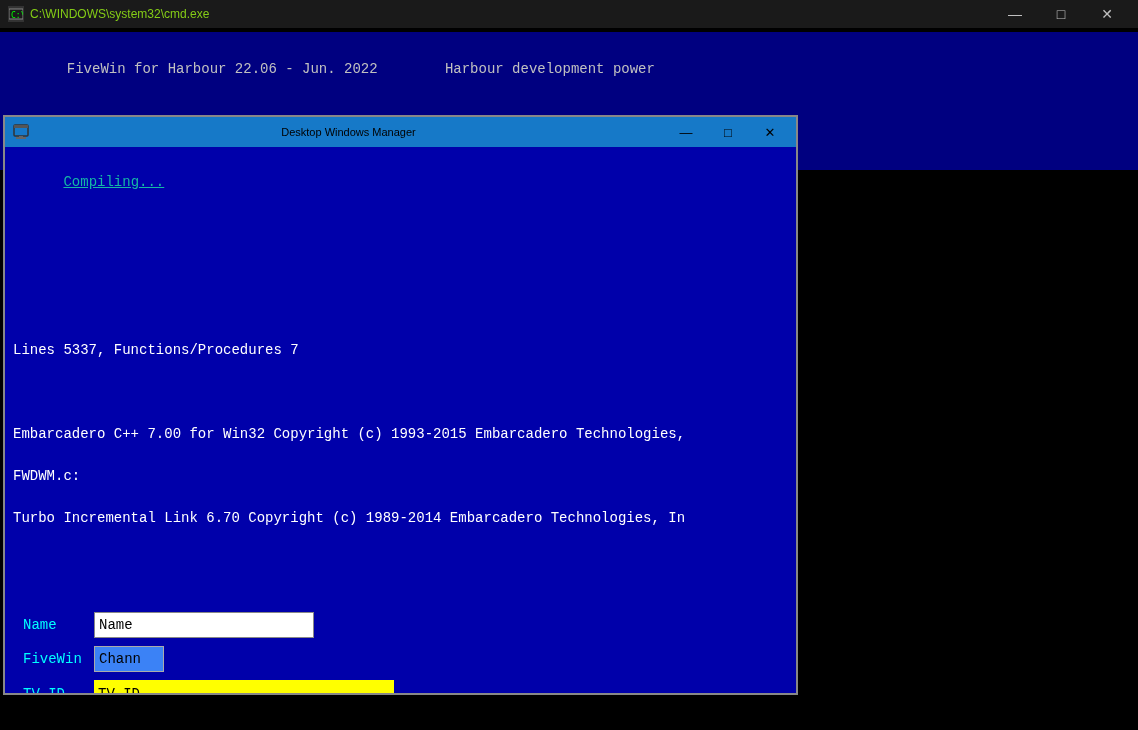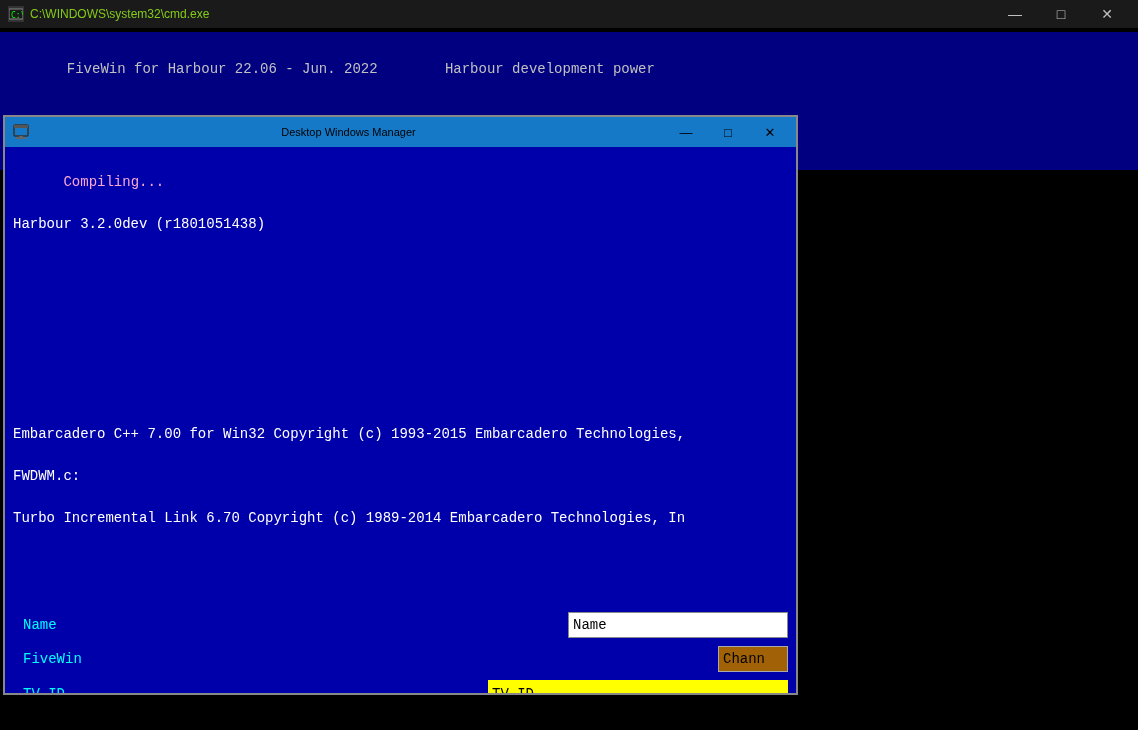--- a/index.html
+++ b/index.html
@@ -143,35 +143,34 @@
     }
 
     .compile-text {
       color: #c0c0c0;
       font-size: 14px;
       font-family: 'Courier New', Courier, monospace;
       white-space: pre;
       line-height: 1.5;
     }
 
-    .compile-text .cyan { color: #f9a8d4; }
+    .compile-text .cyan { color: #14b8a6; text-decoration: underline; }
     .compile-text .white { color: #ffffff; }
 
     
     .form-area {
       margin-top: 20px;
       padding-left: 10px;
     }
 
     .form-row {
       display: flex;
       align-items: center;
       margin-bottom: 8px;
       gap: 1px;
-      justify-content: space-between;
     }
 
     .form-label {
       color: #00ffff;
       font-size: 14px;
       font-family: 'Courier New', Courier, monospace;
       width: 70px;
       flex-shrink: 0;
     }
 
@@ -180,21 +179,21 @@
       border: 1px solid #888;
       color: #000;
       font-family: 'Courier New', Courier, monospace;
       font-size: 14px;
       width: 220px;
       height: 26px;
       padding: 2px 4px;
     }
 
     .form-input-channel {
-      background: #a16207;
+      background: #3b82f6;
       border: 1px solid #aaa;
       color: #000;
       font-family: 'Courier New', Courier, monospace;
       font-size: 14px;
       width: 70px;
       height: 26px;
       padding: 8px 4px;
     }
 
     .form-field-tvid {
@@ -251,24 +250,24 @@
     <span class="dwm-titlebar-text">Desktop Windows Manager</span>
     <div class="dwm-ctrl-btn">—</div>
     <div class="dwm-ctrl-btn">□</div>
     <div class="dwm-ctrl-btn">✕</div>
   </div>
 
   <div class="dwm-body">
 
     <div class="compile-text">
       <span class="cyan">Compiling...</span>
-      <br><span class="white">Harbour 3.2.0dev (r1801051438)</span>
-      <br>
-      <br>
-      <br>
+      <br>
+      <br>
+      <br>
+      <br><span class="white">Lines 5337, Functions/Procedures 7</span>
       <br>
       <br><span class="white">Embarcadero C++ 7.00 for Win32 Copyright (c) 1993-2015 Embarcadero Technologies,</span>
       <br><span class="white">FWDWM.c:</span>
       <br><span class="white">Turbo Incremental Link 6.70 Copyright (c) 1989-2014 Embarcadero Technologies, In</span>
       <br>
     </div>
 
     <div class="form-area">
 
       <div class="form-row">

